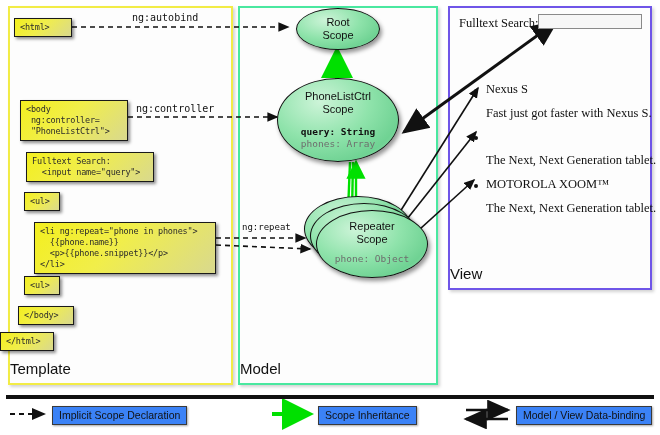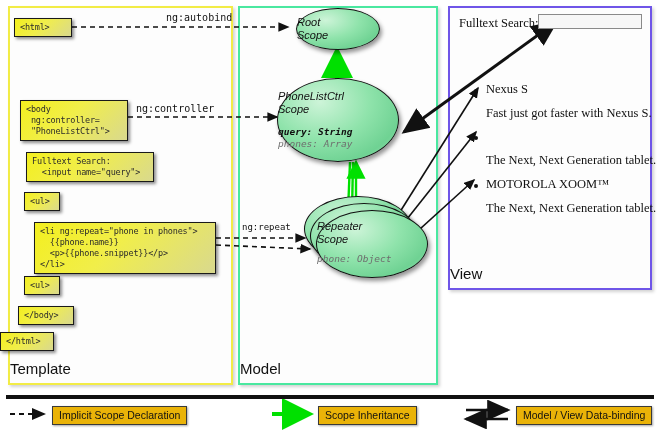--- a/index.html
+++ b/index.html
@@ -57,24 +57,23 @@
   }
 
   
   .scope {
     position: absolute;
     box-sizing: border-box;
     border: 1.5px solid #111;
     border-radius: 50%;
     background: radial-gradient(ellipse at 35% 28%, #cdf4d8 0%, #8fe3ab 45%, #6fd293 75%, #a8e6bf 100%);
     box-shadow: 2px 3px 4px rgba(0,0,0,0.42);
-    text-align: left;
+    text-align: center;
     font-family: "Liberation Sans", sans-serif;
     color: #111;
-    font-style: italic;
   }
   .scope .title {
     font-size: 11px;
     line-height: 13px;
     white-space: pre-line;
   }
   .scope .prop {
     font-family: "DejaVu Sans Mono", monospace;
     font-size: 9.5px;
     line-height: 12px;
@@ -124,21 +123,21 @@
   #legend-rule {
     position: absolute;
     left: 6px; top: 395px;
     width: 648px; height: 4px;
     background: #111;
   }
   .legend-chip {
     position: absolute;
     box-sizing: border-box;
     border: 1.5px solid #3a3a3a;
-    background: #eab308;
+    background: #3b82f6;
     font-size: 10.5px;
     color: #111;
     padding: 2px 6px;
     line-height: 13px;
     white-space: nowrap;
     box-shadow: 1px 1px 2px rgba(0,0,0,0.35);
   }
 
   svg.overlay {
     position: absolute;
@@ -196,21 +195,21 @@
     <line x1="398" y1="215" x2="478" y2="88" stroke="#111" stroke-width="1.6" marker-end="url(#arrowBlackSm)"></line>
     <line x1="392" y1="238" x2="476" y2="132" stroke="#111" stroke-width="1.6" marker-end="url(#arrowBlackSm)"></line>
     <line x1="388" y1="258" x2="474" y2="180" stroke="#111" stroke-width="1.6" marker-end="url(#arrowBlackSm)"></line>
 
     <line x1="10" y1="414" x2="44" y2="414" stroke="#111" stroke-width="2" stroke-dasharray="5,4" marker-end="url(#arrowBlackSm)"></line>
     <line x1="272" y1="414" x2="310" y2="414" stroke="#00e000" stroke-width="4" marker-end="url(#arrowGreen)"></line>
     <line x1="466" y1="410" x2="508" y2="410" stroke="#111" stroke-width="2.6" marker-end="url(#arrowBlackBig)"></line>
     <line x1="508" y1="419" x2="466" y2="419" stroke="#111" stroke-width="2.6" marker-end="url(#arrowBlackBig)"></line>
   </svg>
 
-  <div style="position:absolute;left:166px;top:12px;font-family:'DejaVu Sans Mono',monospace;font-size:10px;color:#111;">ng:autobind</div>
+  <div style="position:absolute;left:132px;top:12px;font-family:'DejaVu Sans Mono',monospace;font-size:10px;color:#111;">ng:autobind</div>
   <div style="position:absolute;left:136px;top:103px;font-family:'DejaVu Sans Mono',monospace;font-size:10px;color:#111;">ng:controller</div>
   <div style="position:absolute;left:242px;top:222px;font-family:'DejaVu Sans Mono',monospace;font-size:9px;color:#111;text-align:center;">ng:repeat</div>
 
   <div class="code-box" style="left:14px;top:18px;width:58px;">&lt;html&gt;</div>
 
   <div class="code-box" style="left:20px;top:100px;width:108px;">&lt;body
  ng:controller=
  "PhoneListCtrl"&gt;</div>
 
   <div class="code-box" style="left:26px;top:152px;width:128px;">Fulltext Search:

